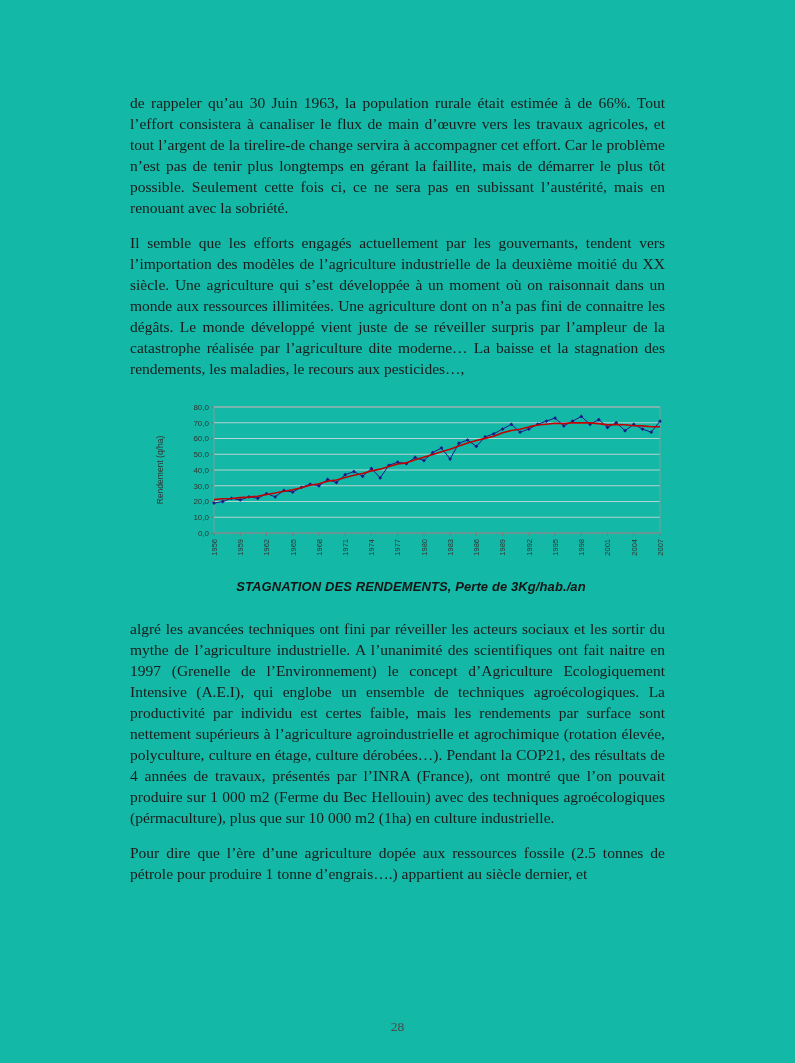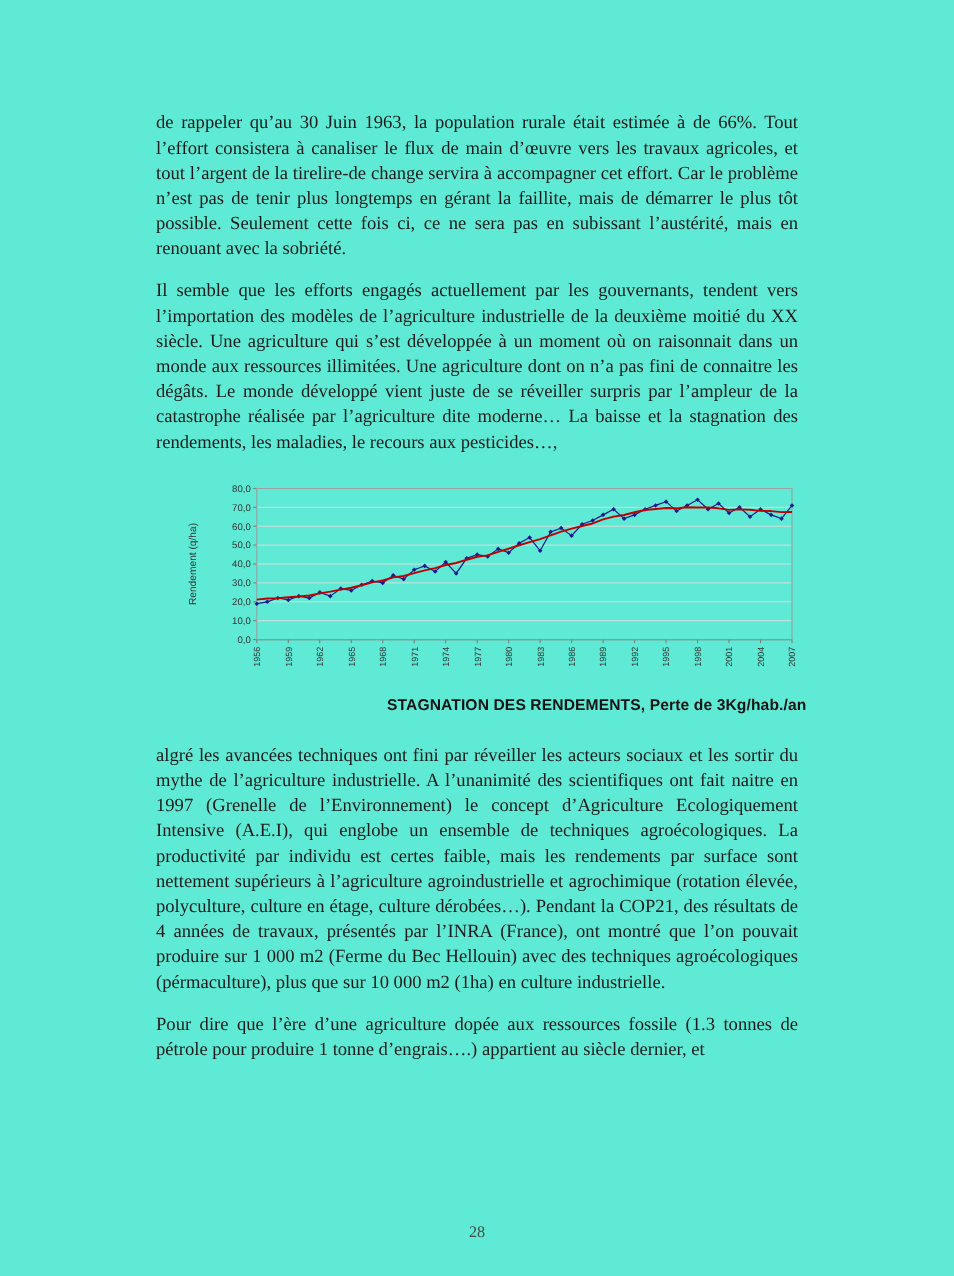--- a/index.html
+++ b/index.html
@@ -1,19 +1,19 @@
 <!DOCTYPE html>
 <html><head>
 <meta charset="utf-8">
 <style>
   html,body{margin:0;padding:0;background:#ffffff;}
   .page{
     position:relative;
     width:795px;height:1063px;
-    background:#5eead4;
+    background:#14b8a6;
     font-family:"Liberation Serif", serif;
     color:#1b1b1b;
     box-sizing:border-box;
     padding:92px 130px 0 130px;
     overflow:hidden;
   }
   .page p{
     margin:0 0 14px 0;
     font-size:15.5px;
     line-height:21px;
@@ -21,23 +21,24 @@
   }
   figure{
     margin:18px 0 24px 20px;
     width:522px;
     padding:0;
   }
   .chart-wrap{width:522px;}
   figcaption{
     font-family:"Liberation Sans", sans-serif;
     font-weight:bold;
+    font-style:italic;
     font-size:13px;
     letter-spacing:.1px;
-    text-align:right;
+    text-align:center;
     margin-top:6px;
     color:#141414;
   }
   .pageno{
     position:absolute;
     bottom:28px;left:0;width:100%;
     text-align:center;
     font-size:13.5px;
     color:#4a4a4a;
     font-family:"Liberation Serif", serif;
@@ -175,17 +176,17 @@
           <path d="M501.2549019607843 33.3L503.1549019607843 35.199999999999996L501.2549019607843 37.099999999999994L499.35490196078433 35.199999999999996Z" fill="#1a1a8c"></path>
           <path d="M510 22.275000000000006L511.9 24.175000000000004L510 26.075000000000003L508.1 24.175000000000004Z" fill="#1a1a8c"></path>
           <polyline points="64,102.6625 72.74509803921569,101.8 81.49019607843137,101.546875 90.23529411764706,100.65 98.98039215686273,100.08999999999999 107.72549019607843,99.20227272727273 116.47058823529412,97.48409090909091 125.2156862745098,96.05227272727274 133.96078431372547,94.3340909090909 142.7058823529412,92.75909090909092 151.45098039215685,90.75454545454545 160.19607843137254,88.32045454545454 168.94117647058823,86.74545454545455 177.68627450980392,84.16818181818182 186.4313725490196,83.02272727272728 195.1764705882353,80.58863636363637 203.92156862745097,78.29772727272729 212.66666666666666,76.43636363636364 221.41176470588238,73.85909090909091 230.15686274509804,72.14090909090909 238.90196078431373,69.42045454545453 247.6470588235294,66.98636363636363 256.3921568627451,65.8409090909091 265.1372549019608,62.83409090909091 273.88235294117646,60.256818181818176 282.62745098039215,57.39318181818183 291.37254901960785,54.815909090909095 300.11764705882354,52.23863636363636 308.8627450980392,49.088636363636375 317.6078431372549,46.081818181818186 326.3529411764706,43.50454545454545 335.09803921568624,41.35681818181817 343.84313725490193,39.209090909090904 352.5882352941177,35.77272727272728 361.3333333333333,33.48181818181817 370.078431372549,32.19318181818182 378.82352941176475,29.902272727272727 387.5686274509804,28.040909090909093 396.3137254901961,27.18181818181818 405.05882352941177,26.32272727272727 413.80392156862746,26.60909090909091 422.54901960784315,25.75 431.2941176470588,25.89318181818183 440.03921568627453,25.89318181818183 448.7843137254902,26.60909090909091 457.52941176470586,27.897727272727263 466.2745098039216,27.468181818181822 475.01960784313724,27.7975 483.7647058823529,28.72499999999999 492.5098039215686,28.900000000000002 501.2549019607843,29.8 510,29.6875" fill="none" stroke="#c00000" stroke-width="1.6" stroke-linejoin="round"></polyline>
         </svg>
     </div>
     <figcaption>STAGNATION DES RENDEMENTS, Perte  de 3Kg/hab./an</figcaption>
   </figure>
 
   <p>algré les avancées techniques ont fini par réveiller les acteurs sociaux et les sortir du mythe de l’agriculture industrielle. A l’unanimité des scientifiques ont fait naitre en 1997 (Grenelle de l’Environnement) le concept d’Agriculture Ecologiquement Intensive (A.E.I), qui englobe un ensemble de techniques agroécologiques. La productivité par individu est certes faible, mais les rendements par surface sont nettement supérieurs à l’agriculture agroindustrielle et agrochimique (rotation élevée, polyculture, culture en étage, culture dérobées…). Pendant la COP21, des résultats de 4 années de travaux, présentés par l’INRA (France), ont montré que l’on pouvait produire sur 1 000 m2 (Ferme du Bec Hellouin) avec des techniques agroécologiques (pérmaculture), plus que sur 10 000 m2 (1ha) en culture industrielle.</p>
 
-  <p>Pour dire que l’ère d’une agriculture dopée aux ressources fossile (1.3 tonnes de pétrole pour produire 1 tonne d’engrais….) appartient au siècle dernier, et</p>
+  <p>Pour dire que l’ère d’une agriculture dopée aux ressources fossile (2.5 tonnes de pétrole pour produire 1 tonne d’engrais….) appartient au siècle dernier, et</p>
 
   <div class="pageno">28</div>
 
 </div>
 
 </body></html>

